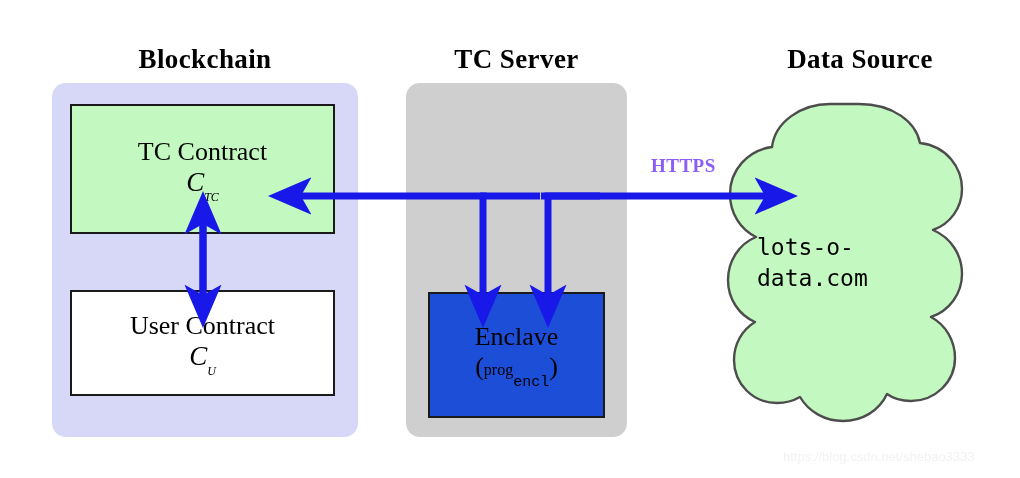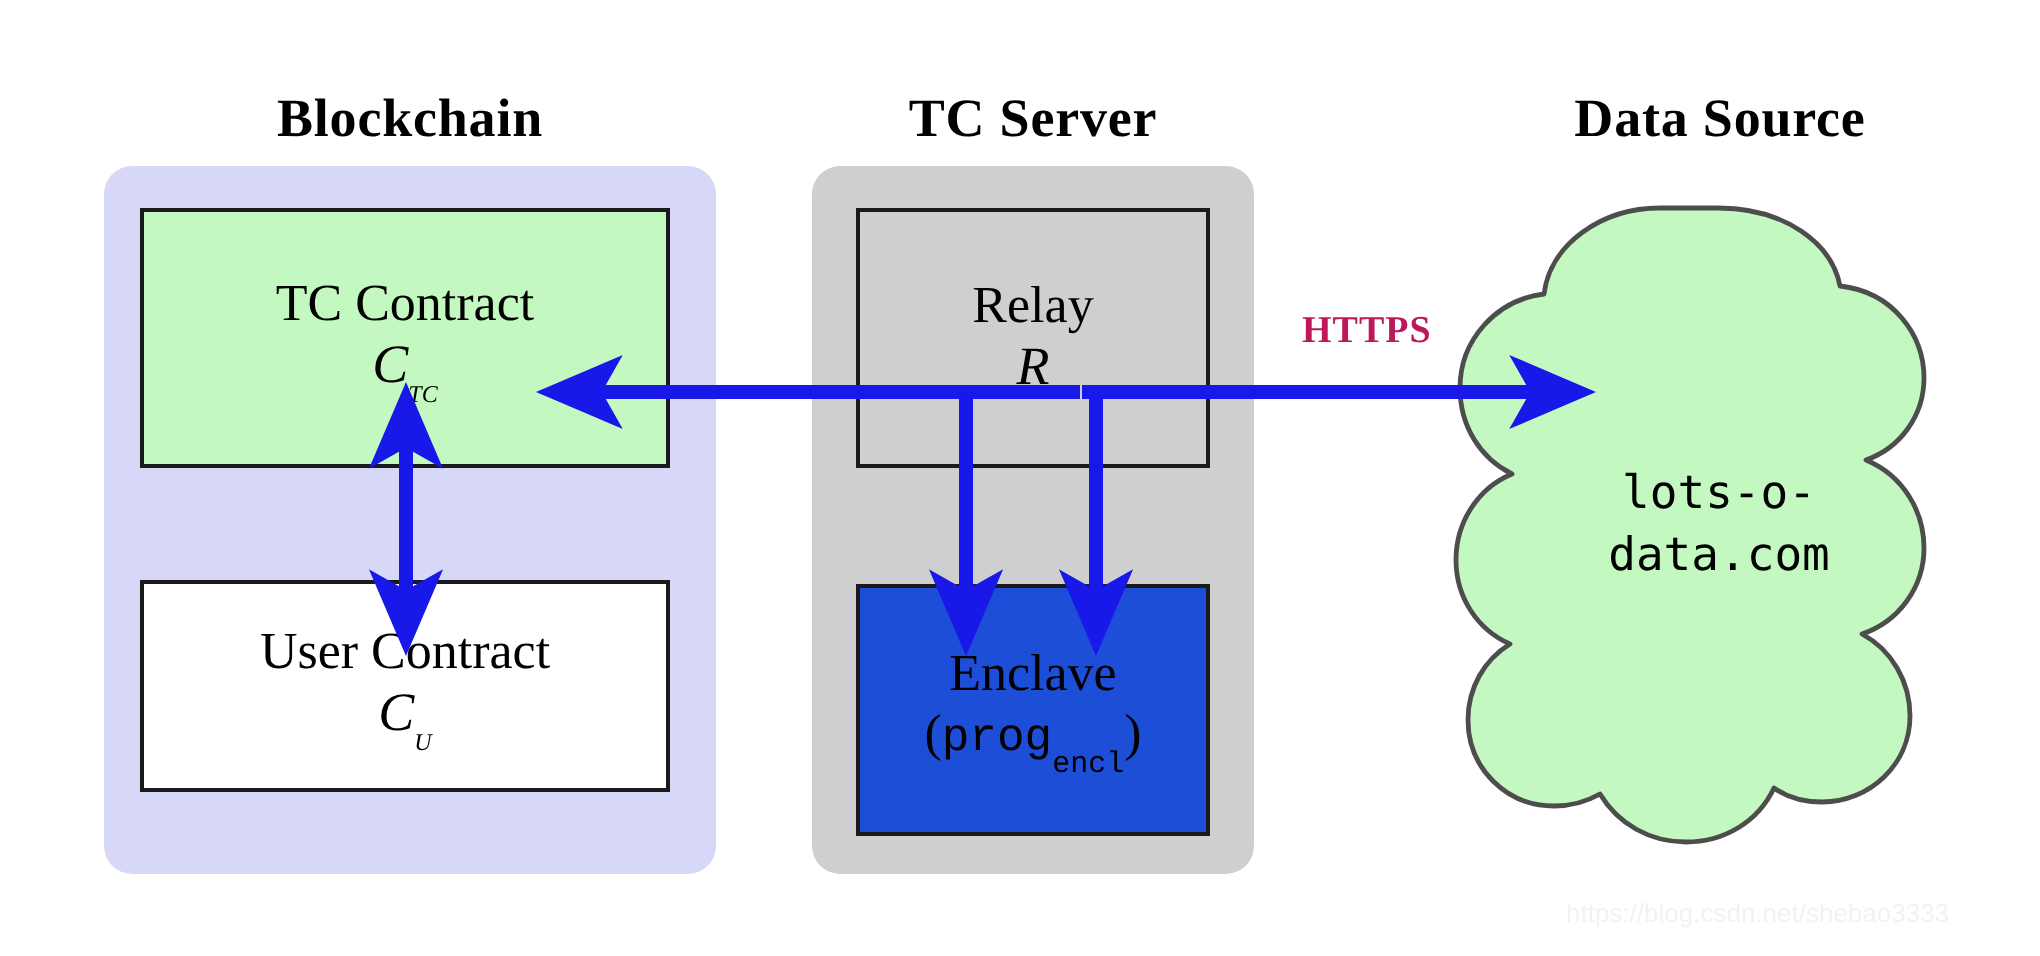--- a/index.html
+++ b/index.html
@@ -68,41 +68,40 @@
   }
   .subr {
     font-size: 15px;
     font-style: normal;
     vertical-align: sub;
     position: relative;
     top: 4px;
     font-family: Liberation Mono, monospace;
   }
   .mono-prog {
-    font-family: Liberation Mono, monospace;
-    font-size: 23px;
+    font-family: Liberation Serif, serif;
+    font-size: 16px;
     font-weight: 500;
   }
   .cloud-label {
     position: absolute;
     left: 0;
     right: 0;
-    text-align: center;
     font-family: "DejaVu Sans Mono", monospace;
     font-size: 23px;
     color: #000;
     line-height: 1.35;
     white-space: pre-line;
   }
   .https-label {
     position: absolute;
     font-family: "Liberation Serif", serif;
     font-weight: bold;
     font-size: 19px;
-    color: #be185d;
+    color: #8b5cf6;
     letter-spacing: 0.5px;
     white-space: nowrap;
   }
   .watermark {
     position: absolute;
     font-family: "Liberation Sans", sans-serif;
     font-size: 13px;
     color: #f2f2f2;
     white-space: nowrap;
   }
@@ -134,26 +133,20 @@
     </div>
   </div>
 
   <div class="inner-box" style="left:70px; top:290px; width:265px; height:106px; background:#ffffff;">
     <div class="box-line1">User Contract</div>
     <div class="box-line2">
       <span class="cal">C</span><span class="sub">U</span>
     </div>
   </div>
 
-  <div class="inner-box" style="left:428px; top:104px; width:177px; height:130px; background:#cfcfcf;">
-    <div class="box-line1">Relay</div>
-    <div class="box-line2">
-      <span class="cal">R</span>
-    </div>
-  </div>
 
   <div class="inner-box" style="left:428px; top:292px; width:177px; height:126px; background:#1d4ed8;">
     <div class="box-line1">Enclave</div>
     <div class="box-line2">
       <span>(</span><span class="mono-prog">prog</span><span class="subr">encl</span><span>)</span>
     </div>
   </div>
 
   <svg class="overlay" viewBox="0 0 1020 478">
     <defs>

